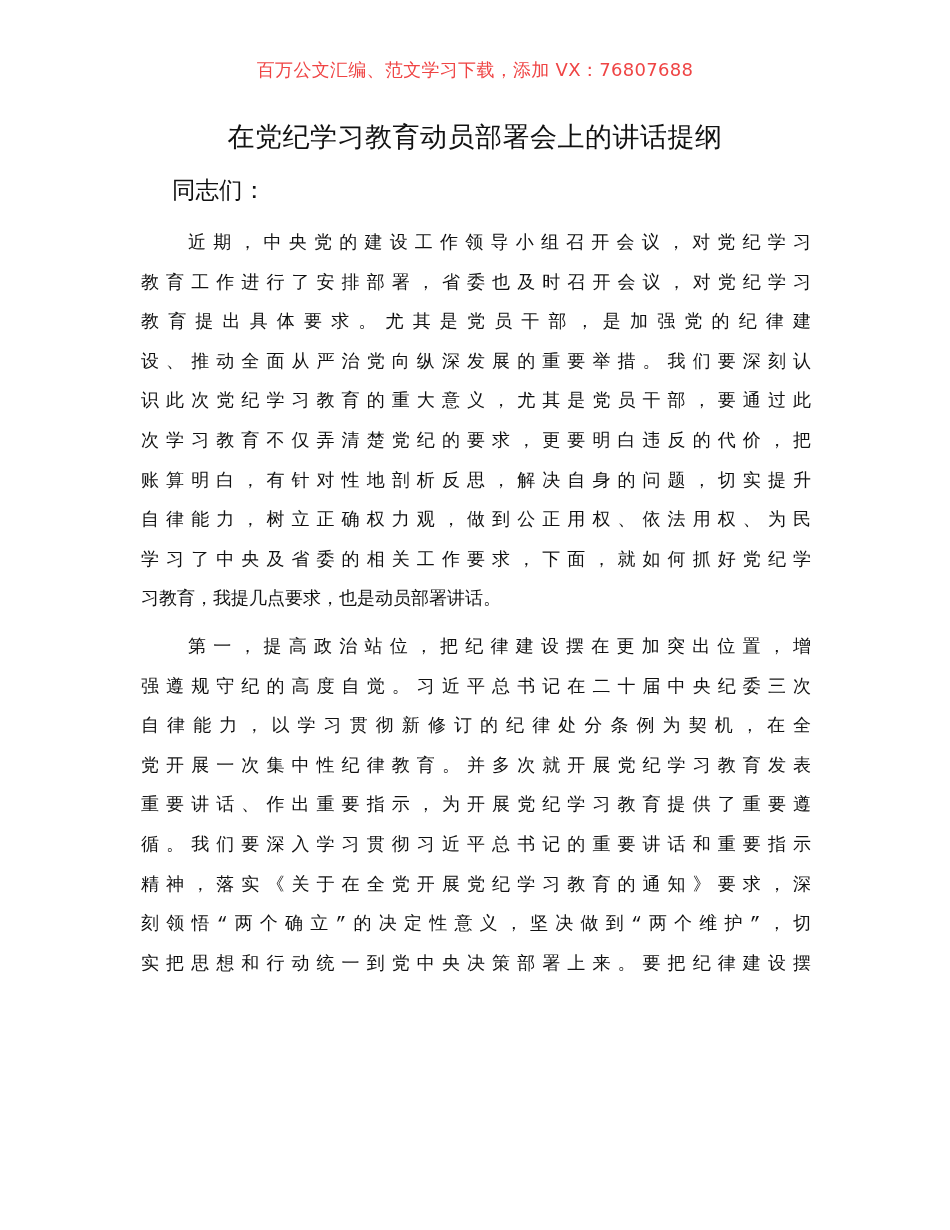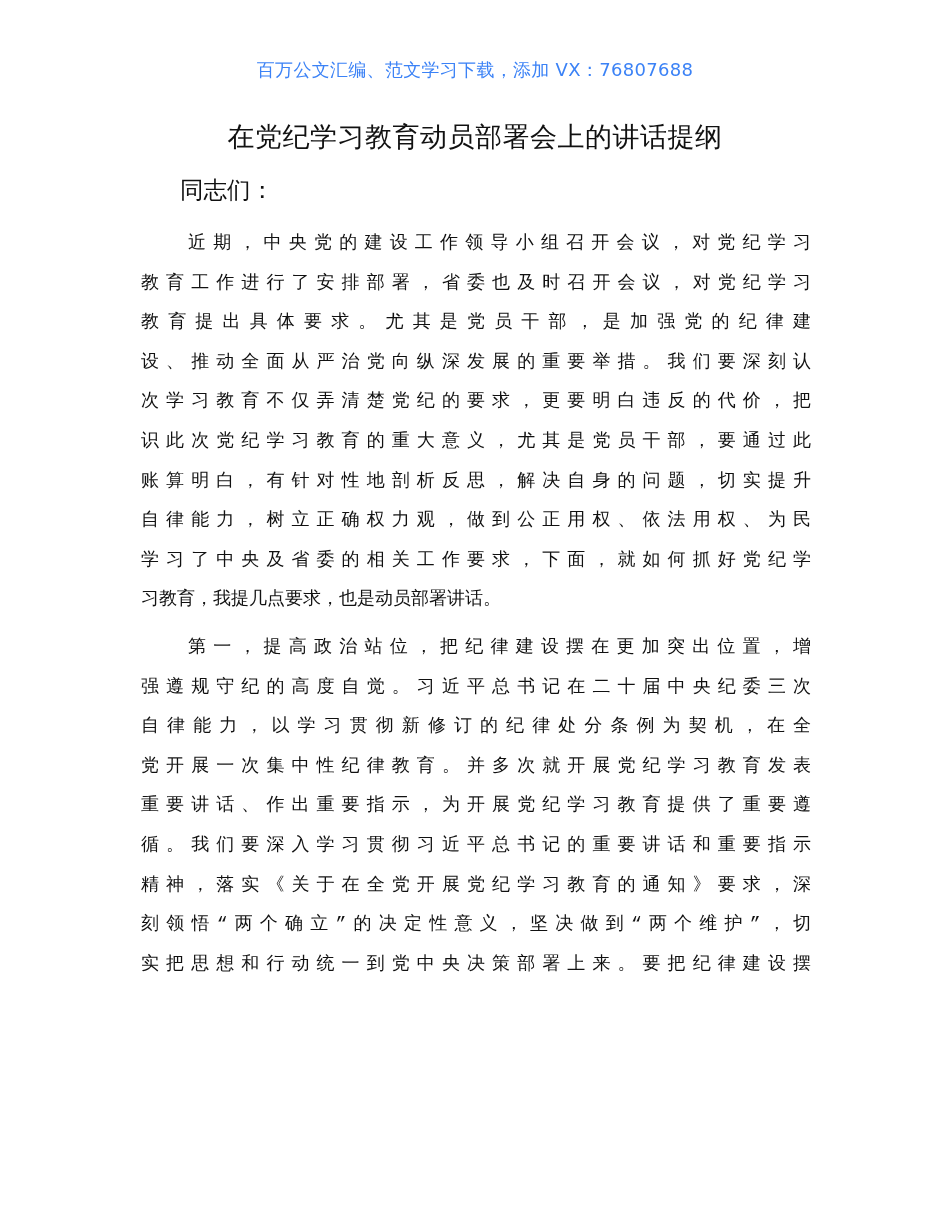--- a/index.html
+++ b/index.html
@@ -1,22 +1,22 @@
 <!DOCTYPE html>
 <html><head>
   <meta charset="utf-8">
   <style>
     html, body { margin: 0; padding: 0; background: #ffffff; }
     body { width: 950px; height: 1230px; position: relative; overflow: hidden;
            font-family: "DejaVu Sans", "Liberation Sans", sans-serif; color: #111111; }
     .header { position: absolute; left: 0; top: 56px; width: 950px; text-align: center;
-              font-size: 18px; color: #3b82f6; letter-spacing: 0.3px; line-height: 28px; }
+              font-size: 18px; color: #ef4444; letter-spacing: 0.3px; line-height: 28px; }
     .title { position: absolute; left: 0; top: 116px; width: 950px; text-align: center;
              font-size: 27px; line-height: 42px; color: #111; letter-spacing: 0.5px; }
-    .salutation { position: absolute; left: 180px; top: 172px; font-size: 23.5px; line-height: 36px; }
+    .salutation { position: absolute; left: 172px; top: 172px; font-size: 23.5px; line-height: 36px; }
     .body { position: absolute; left: 141px; top: 224px; width: 670px; }
     .line { height: 39.6px; line-height: 39.6px; font-size: 18px; white-space: nowrap;
             text-align: justify; text-align-last: justify; width: 670px; font-family: Liberation Mono, monospace; }
     .line.indent { padding-left: 47px; width: 623px; }
     .line.last { text-align-last: left; }
     .para-gap { height: 8px; }
   </style>
 </head>
 <body>
 
@@ -25,22 +25,22 @@
 <div class="title">在党纪学习教育动员部署会上的讲话提纲</div>
 
 <div class="salutation">同志们：</div>
 
 <div class="body">
   <div>
     <div class="line indent">近期，中央党的建设工作领导小组召开会议，对党纪学习</div>
     <div class="line">教育工作进行了安排部署，省委也及时召开会议，对党纪学习</div>
     <div class="line">教育提出具体要求。尤其是党员干部，是加强党的纪律建</div>
     <div class="line">设、推动全面从严治党向纵深发展的重要举措。我们要深刻认</div>
+    <div class="line">识此次党纪学习教育的重大意义，尤其是党员干部，要通过此</div>
     <div class="line">次学习教育不仅弄清楚党纪的要求，更要明白违反的代价，把</div>
-    <div class="line">识此次党纪学习教育的重大意义，尤其是党员干部，要通过此</div>
     <div class="line">账算明白，有针对性地剖析反思，解决自身的问题，切实提升</div>
     <div class="line">自律能力，树立正确权力观，做到公正用权、依法用权、为民</div>
     <div class="line">学习了中央及省委的相关工作要求，下面，就如何抓好党纪学</div>
     <div class="line last">习教育，我提几点要求，也是动员部署讲话。</div>
   </div>
   <div class="para-gap"></div>
   <div>
     <div class="line indent">第一，提高政治站位，把纪律建设摆在更加突出位置，增</div>
     <div class="line">强遵规守纪的高度自觉。习近平总书记在二十届中央纪委三次</div>
     <div class="line">自律能力，以学习贯彻新修订的纪律处分条例为契机，在全</div>

